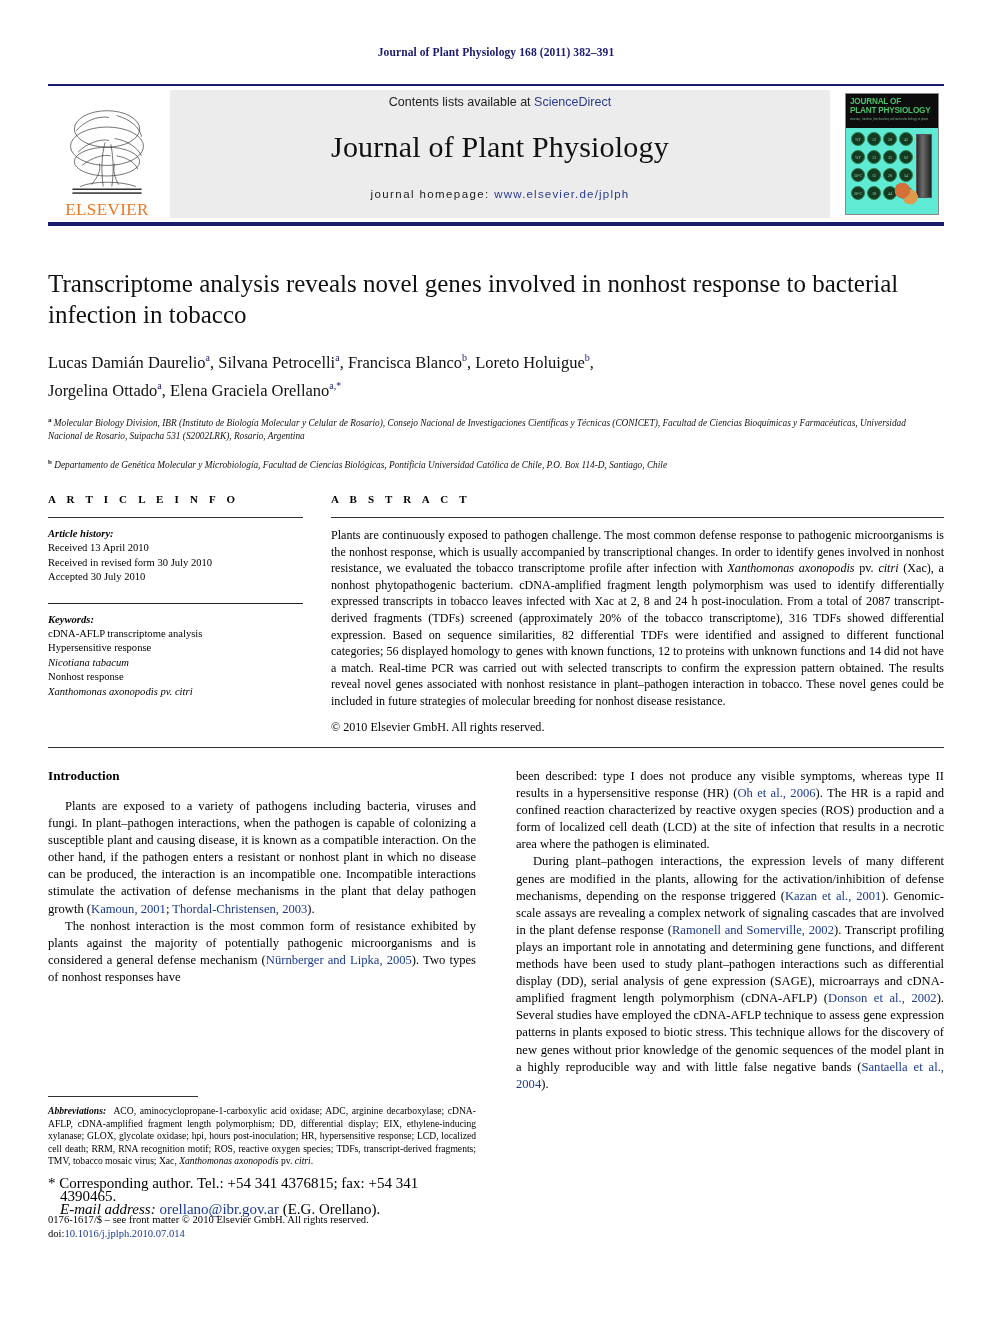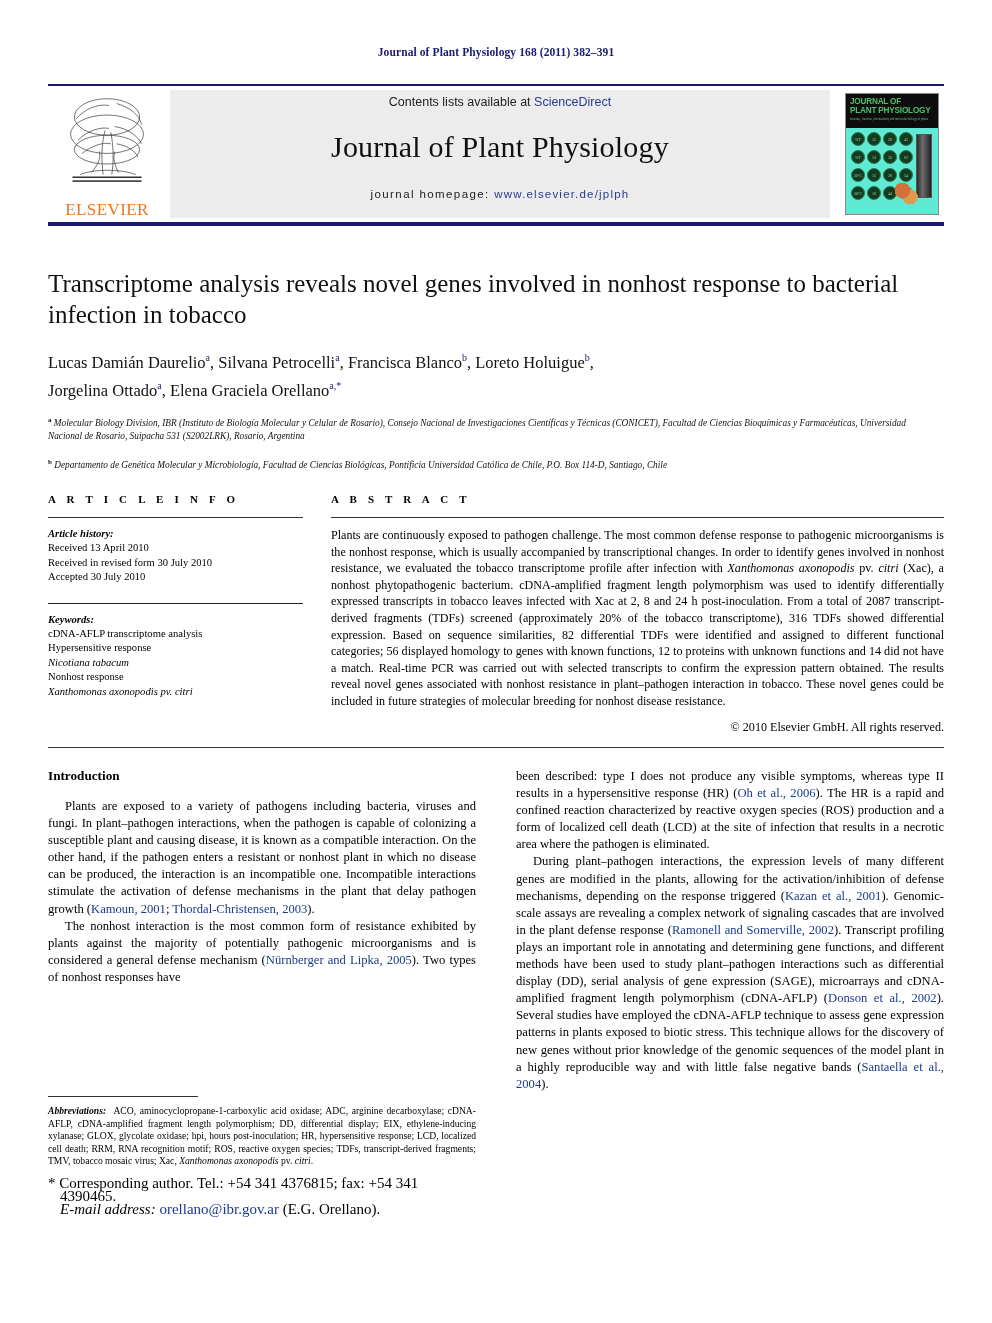--- a/index.html
+++ b/index.html
@@ -54,21 +54,21 @@
     align-items: stretch;
     margin-top: 4px;
     height: 128px;
   }
   .elsevier-block {
     width: 118px;
     flex: 0 0 118px;
     display: flex;
     flex-direction: column;
     align-items: center;
-    justify-content: space-between;
+    justify-content: flex-end;
     padding-top: 2px;
   }
   .elsevier-tree {
     width: 96px;
     height: 96px;
   }
   .elsevier-word {
     font-family: "Liberation Serif", serif;
     font-size: 17px;
     letter-spacing: 0.4px;
@@ -243,21 +243,21 @@
   .kw-it { font-style: italic; }
   .abs-body {
     padding-top: 9px;
     font-size: 12.1px;
     line-height: 16.6px;
     text-align: justify;
     color: #000;
   }
   .abs-body i { font-style: italic; }
   .copyright {
-    text-align: right;
+    text-align: left;
     font-size: 12.1px;
     margin-top: 10px;
   }
   .ia-sep { border-top: 1px solid #333; margin-top: 12px; }
 
   
   .body-cols {
     position: absolute;
     left: 48px;
     top: 768px;
@@ -461,14 +461,18 @@
     <div class="fn-rule"></div>
     <p class="fn">
       <span class="lbl">Abbreviations:</span>&nbsp;&nbsp;ACO, aminocyclopropane-1-carboxylic acid oxidase; ADC, arginine decarboxylase; cDNA-AFLP, cDNA-amplified fragment length polymorphism; DD, differential display; EIX, ethylene-inducing xylanase; GLOX, glycolate oxidase; hpi, hours post-inoculation; HR, hypersensitive response; LCD, localized cell death; RRM, RNA recognition motif; ROS, reactive oxygen species; TDFs, transcript-derived fragments; TMV, tobacco mosaic virus; Xac, <i>Xanthomonas axonopodis</i> pv. <i>citri</i>.
     </p>
     <p class="fn-corr">
       <span>* Corresponding author. Tel.: +54 341 4376815; fax: +54 341 4390465.</span><br>
       <span style="padding-left:12px;display:inline-block"><i>E-mail address:</i> <span class="email-link">orellano@ibr.gov.ar</span> <span>(E.G. Orellano).</span></span>
     </p>
   </div>
 
+  <div class="issn">
+    <div>0176-1617/$ – see front matter © 2010 Elsevier GmbH. All rights reserved.</div>
+    <div><span>doi:</span><span class="doi-link">10.1016/j.jplph.2010.07.014</span></div>
+  </div>
 
 </div>
 
 </body></html>

